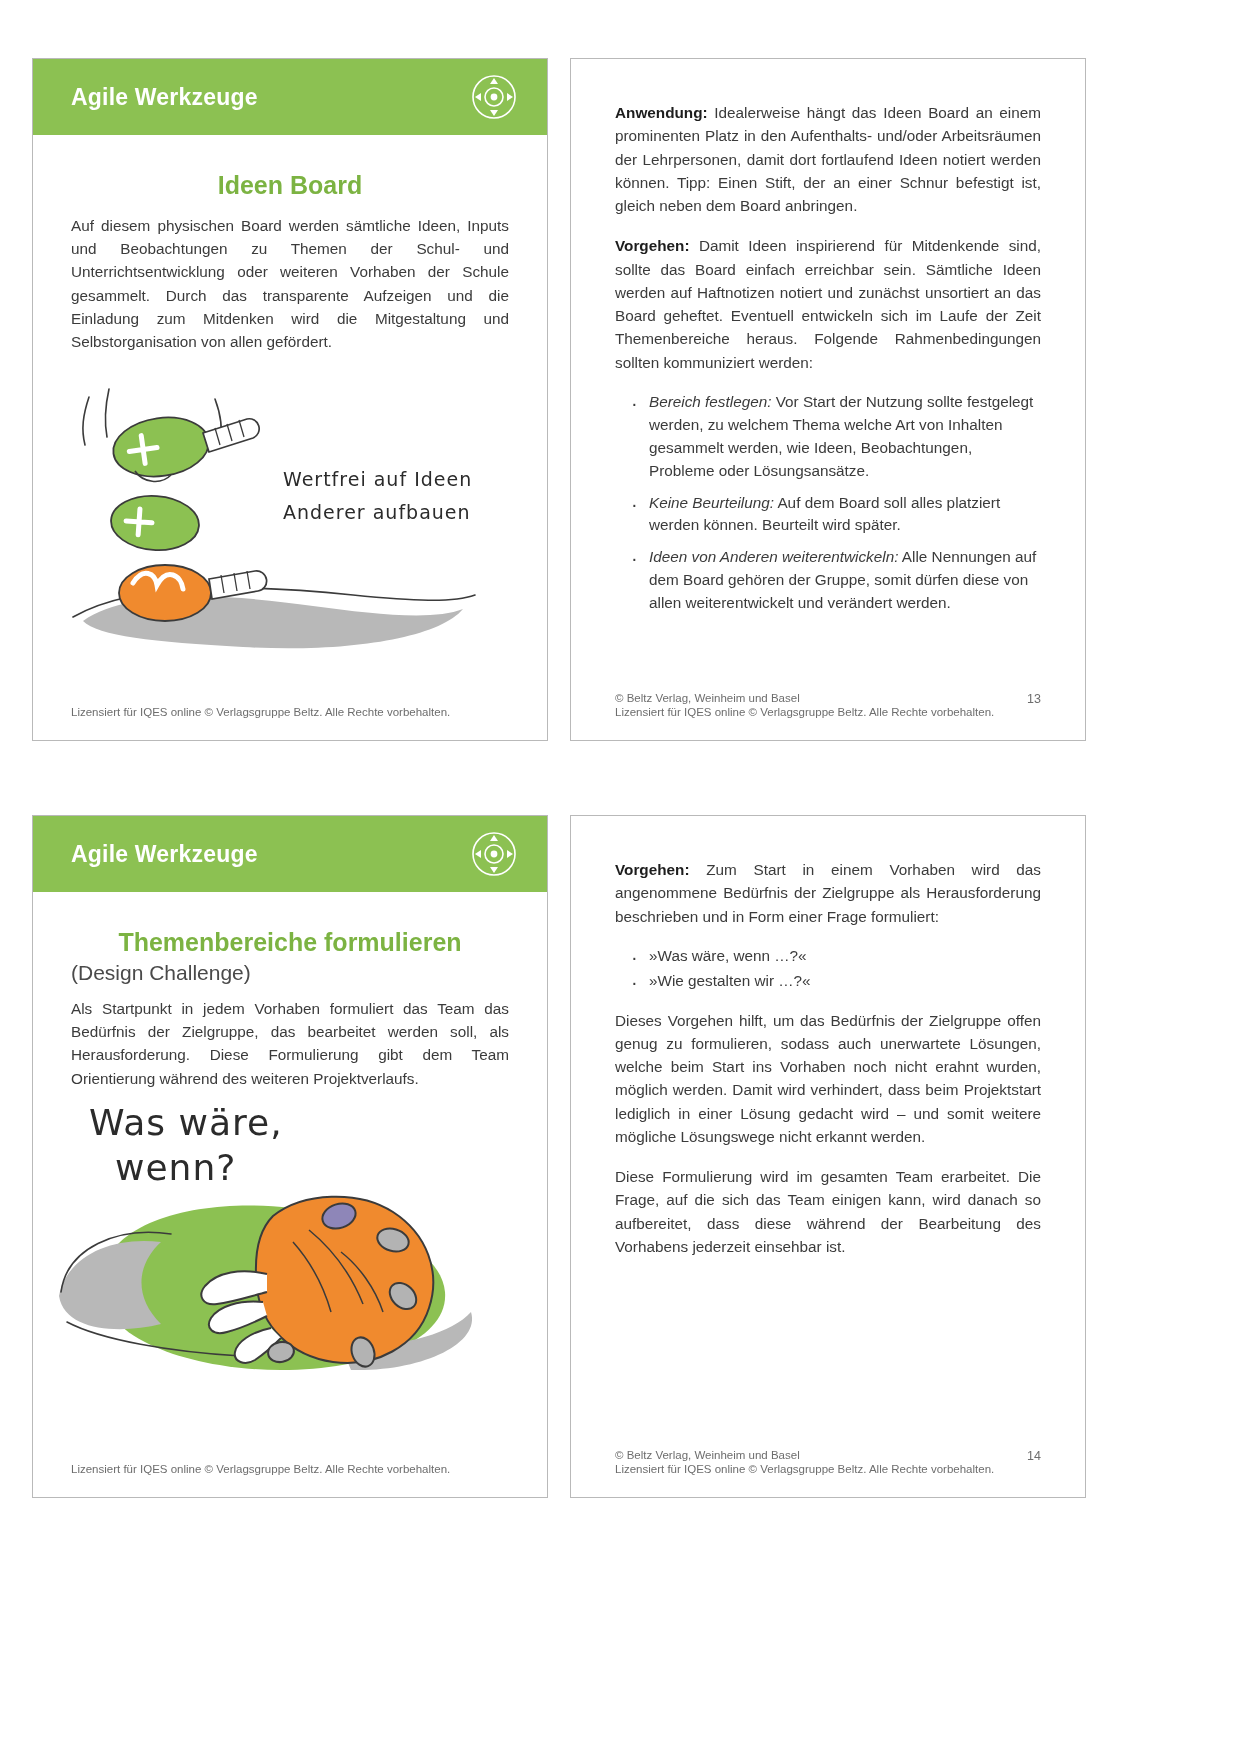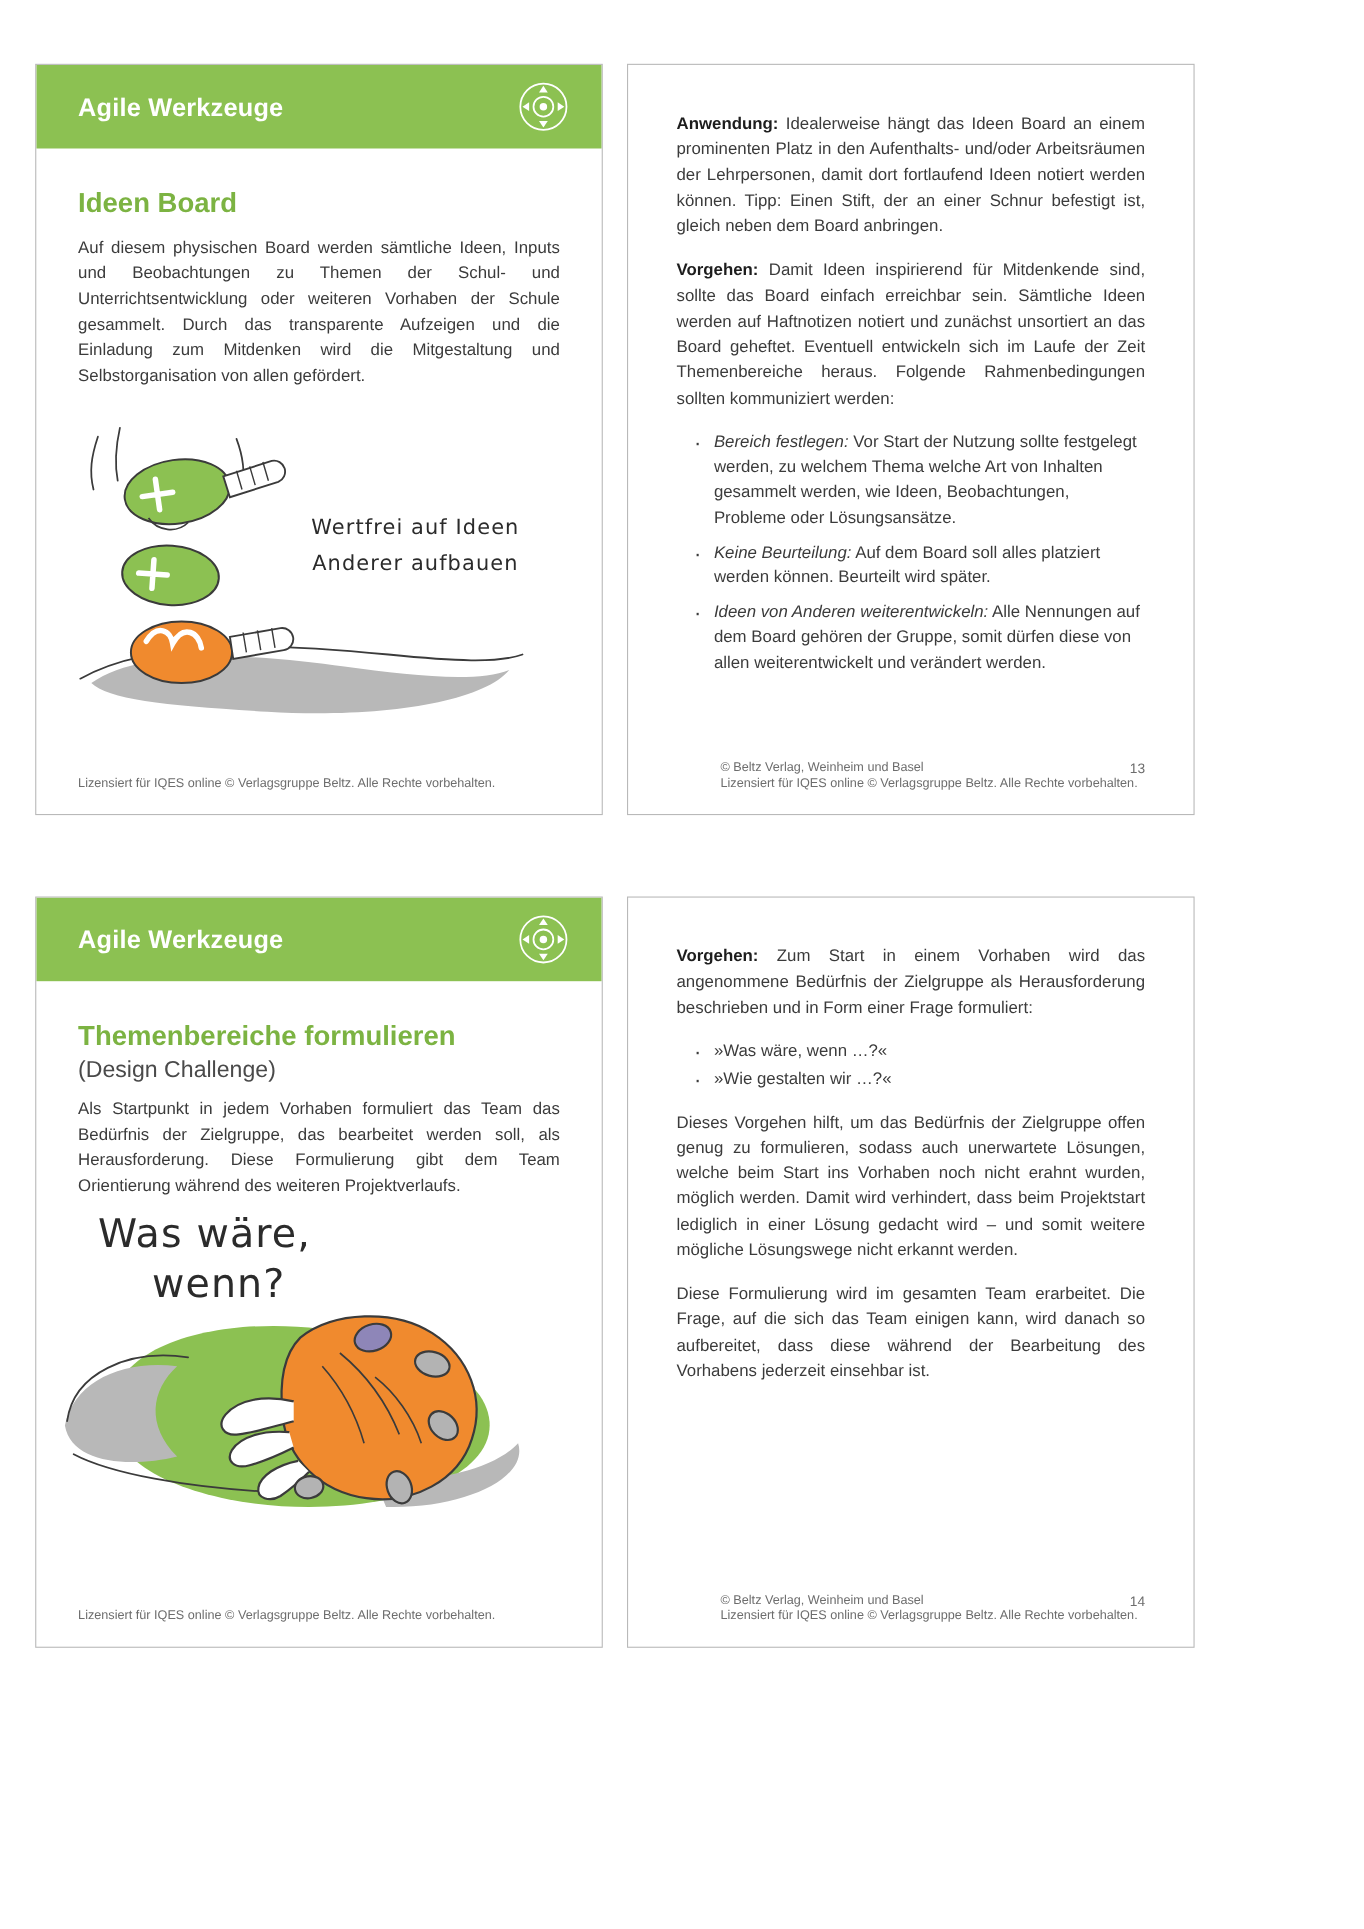--- a/index.html
+++ b/index.html
@@ -50,35 +50,36 @@
   }
   .head-icon { width: 50px; height: 50px; }
 
   .card-body { padding: 36px 38px 0 38px; }
   .card-title {
     color: #7cb342;
     font-size: 25px;
     font-weight: bold;
     margin: 0 0 14px 0;
     line-height: 1.15;
+    text-align: center;
   }
   .card-subtitle {
     color: #4a4a4a;
     font-size: 21px;
     margin: -10px 0 12px 0;
   }
   .card-text {
     color: #3b3b3b;
     font-size: 15.3px;
     line-height: 1.52;
     text-align: justify;
     margin: 0;
   }
 
-  .illu { position: relative; margin-top: 18px; height: 300px; text-align: center; }
+  .illu { position: relative; margin-top: 18px; height: 300px; }
   .illu-2 { margin-top: 6px; height: 330px; }
 
   .hand-text {
     font-family: "DejaVu Sans", sans-serif;
     font-size: 19px;
     color: #2b2b2b;
     letter-spacing: 1px;
     line-height: 1.7;
   }
 
@@ -114,21 +115,20 @@
     font-size: 20px; color: #3b3b3b;
   }
   .bullets li i { font-style: italic; text-align: right; }
   .bullets-tight li { margin-bottom: 2px; }
 
   .card-footer-right {
     position: absolute;
     left: 44px; right: 44px; bottom: 22px;
     color: #6d6d6d;
     font-size: 11.5px;
-    margin-left: 40px;
   }
   .cf-line { display: flex; justify-content: space-between; }
   .cf-page { color: #6d6d6d; font-size: 12.5px; }
 </style>
 </head>
 <body>
 
 <div class="page">
 
   <div class="spread spread-1">

